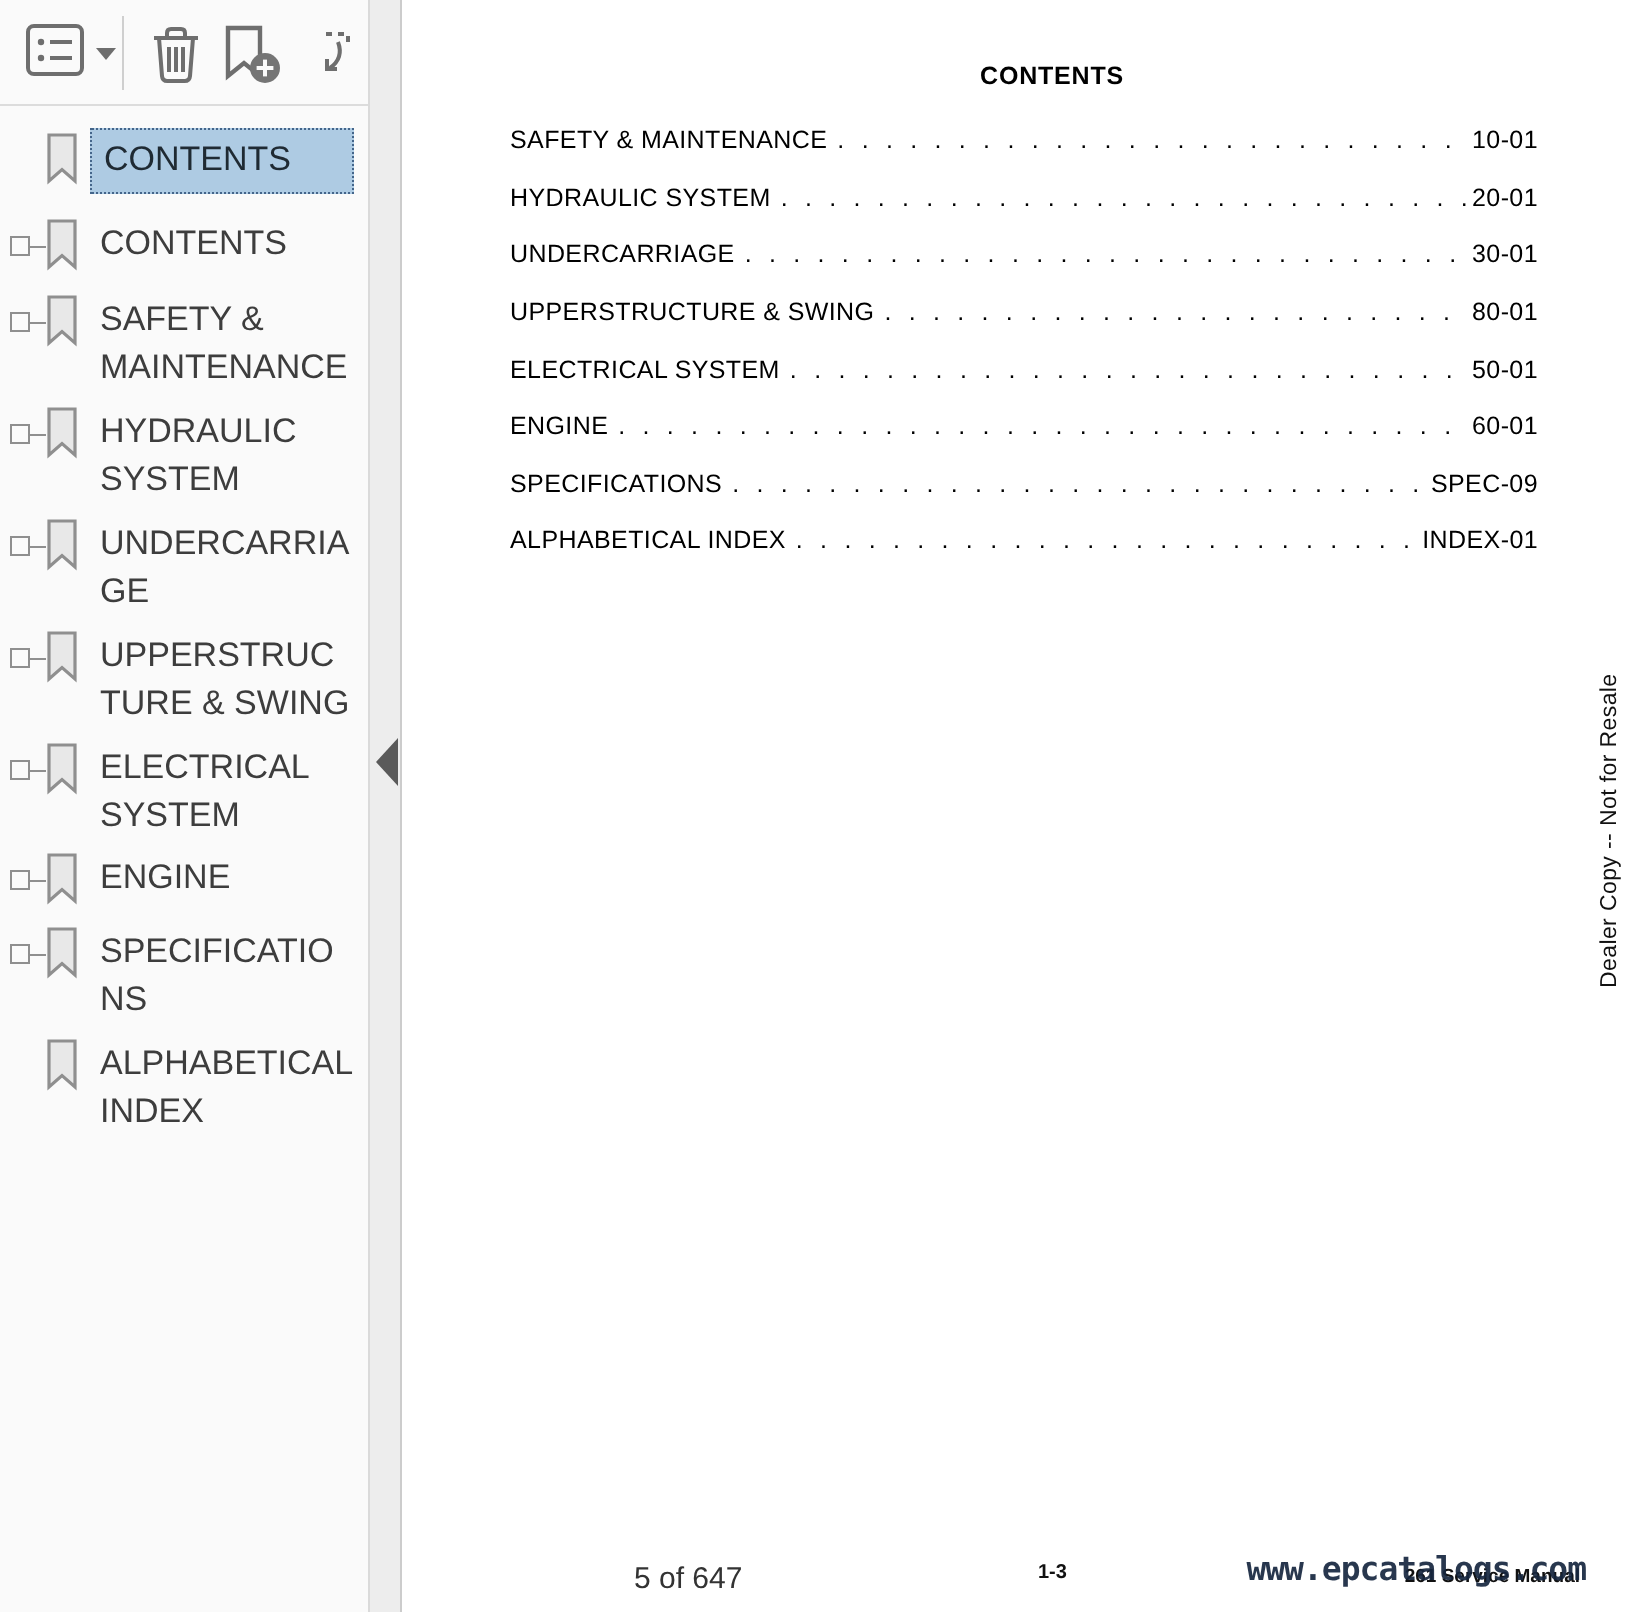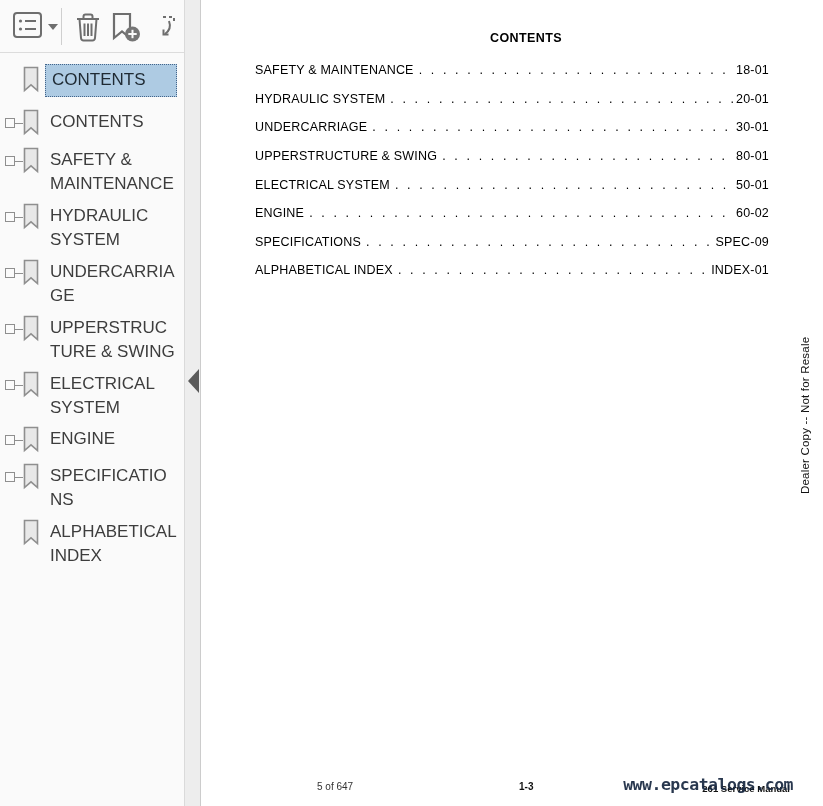--- a/index.html
+++ b/index.html
@@ -111,21 +111,21 @@
   .dealer-note {
     position: absolute; left: 598px; top: 322px; height: 172px; width: 18px;
     writing-mode: vertical-rl; transform: rotate(180deg);
     font-size: 11.5px; color: #111; letter-spacing: 0.2px;
     white-space: nowrap;
   }
 
   
   .footer-sheet {
     position: absolute; left: 76px; top: 781px;
-    font-size: 10px; color: #333; padding-left: 40px;
+    font-size: 15px; color: #333; padding-left: 40px;
   }
   .footer-page {
     position: absolute; left: 318px; top: 781px;
     font-size: 10px; font-weight: bold; color: #111;
   }
   .footer-manual {
     position: absolute; right: 33px; top: 783px;
     font-size: 9.5px; font-weight: bold; color: #111;
   }
   .watermark {
@@ -299,21 +299,21 @@
 </div>
 
 <div class="page">
 
   <div class="doc-title">CONTENTS</div>
 
   <div class="toc">
     <div class="toc-row">
       <span class="toc-label">SAFETY &amp; MAINTENANCE</span>
       <span class="toc-dots"></span>
-      <span class="toc-page">18-01</span>
+      <span class="toc-page">10-01</span>
     </div>
     <div class="toc-row">
       <span class="toc-label">HYDRAULIC SYSTEM</span>
       <span class="toc-dots"></span>
       <span class="toc-page">20-01</span>
     </div>
     <div class="toc-row">
       <span class="toc-label">UNDERCARRIAGE</span>
       <span class="toc-dots"></span>
       <span class="toc-page">30-01</span>
@@ -324,21 +324,21 @@
       <span class="toc-page">80-01</span>
     </div>
     <div class="toc-row">
       <span class="toc-label">ELECTRICAL SYSTEM</span>
       <span class="toc-dots"></span>
       <span class="toc-page">50-01</span>
     </div>
     <div class="toc-row">
       <span class="toc-label">ENGINE</span>
       <span class="toc-dots"></span>
-      <span class="toc-page">60-02</span>
+      <span class="toc-page">60-01</span>
     </div>
     <div class="toc-row">
       <span class="toc-label">SPECIFICATIONS</span>
       <span class="toc-dots"></span>
       <span class="toc-page">SPEC-09</span>
     </div>
     <div class="toc-row">
       <span class="toc-label">ALPHABETICAL INDEX</span>
       <span class="toc-dots"></span>
       <span class="toc-page">INDEX-01</span>

